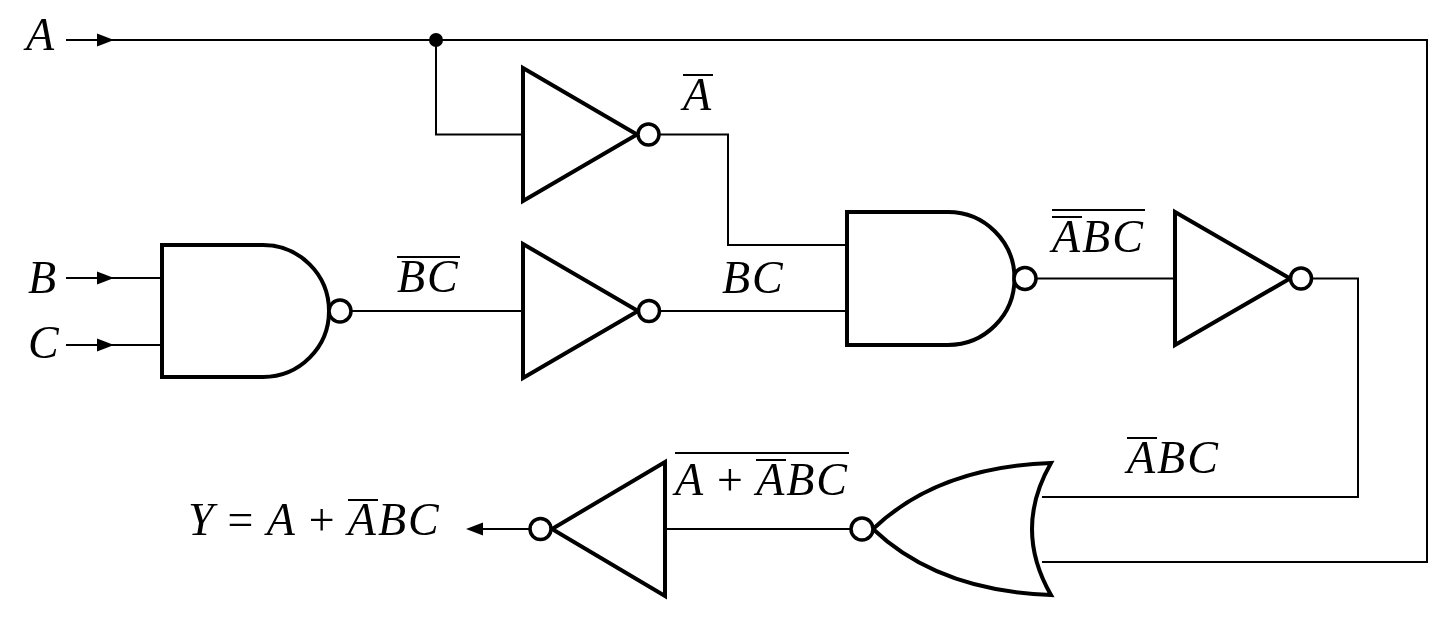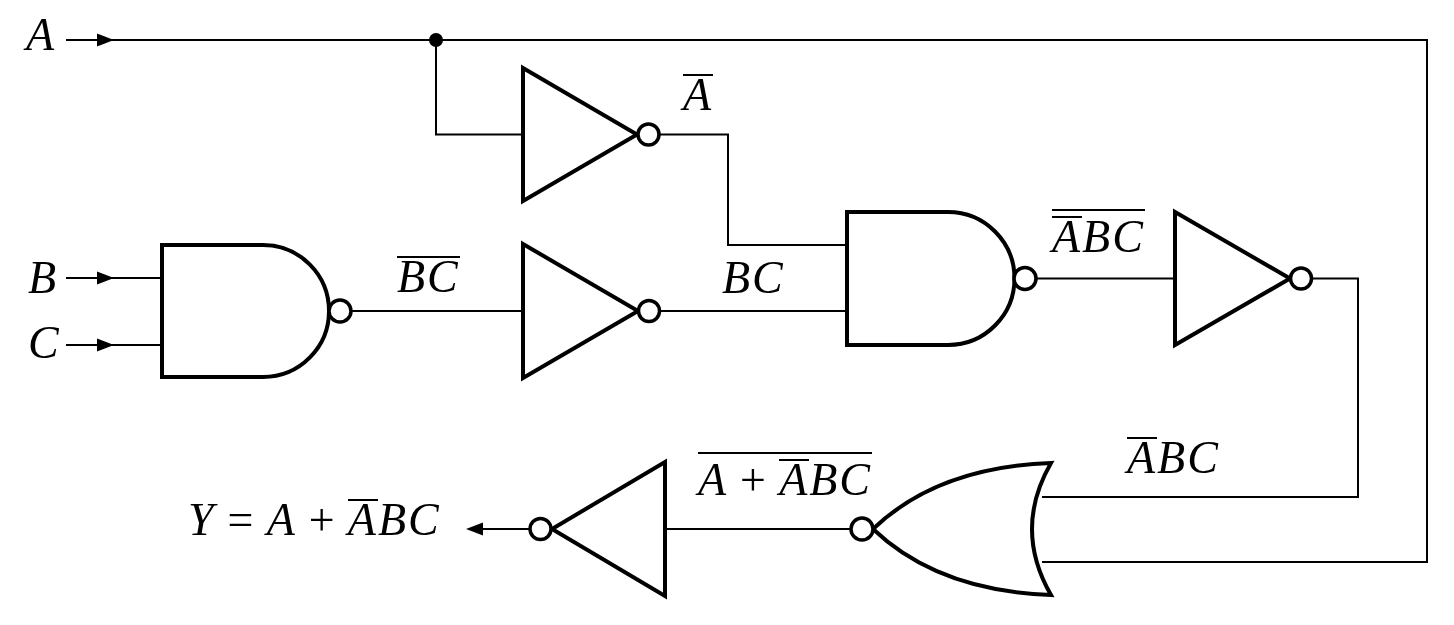--- a/index.html
+++ b/index.html
@@ -97,21 +97,21 @@
   </div>
 
   <div class="lbl" style="left:1052px; top:209px;">
     <span class="ov2"><span class="ov"><span>A</span></span><span>BC</span></span>
   </div>
 
   <div class="lbl" style="left:1127px; top:437px;">
     <span class="ov"><span>A</span></span><span>BC</span>
   </div>
 
-  <div class="lbl" style="left:675px; top:452px;margin-left:23px;">
+  <div class="lbl" style="left:675px; top:452px;">
     <span class="ov2"><span>A</span><span class="op">+</span><span class="ov"><span>A</span></span><span>BC</span></span>
   </div>
 
   <div class="lbl" style="left:188px; top:499px;">
     <span>Y</span><span class="op">=</span><span>A</span><span class="op">+</span><span class="ov"><span>A</span></span><span>BC</span>
   </div>
 
 </div>
 
 </body></html>

